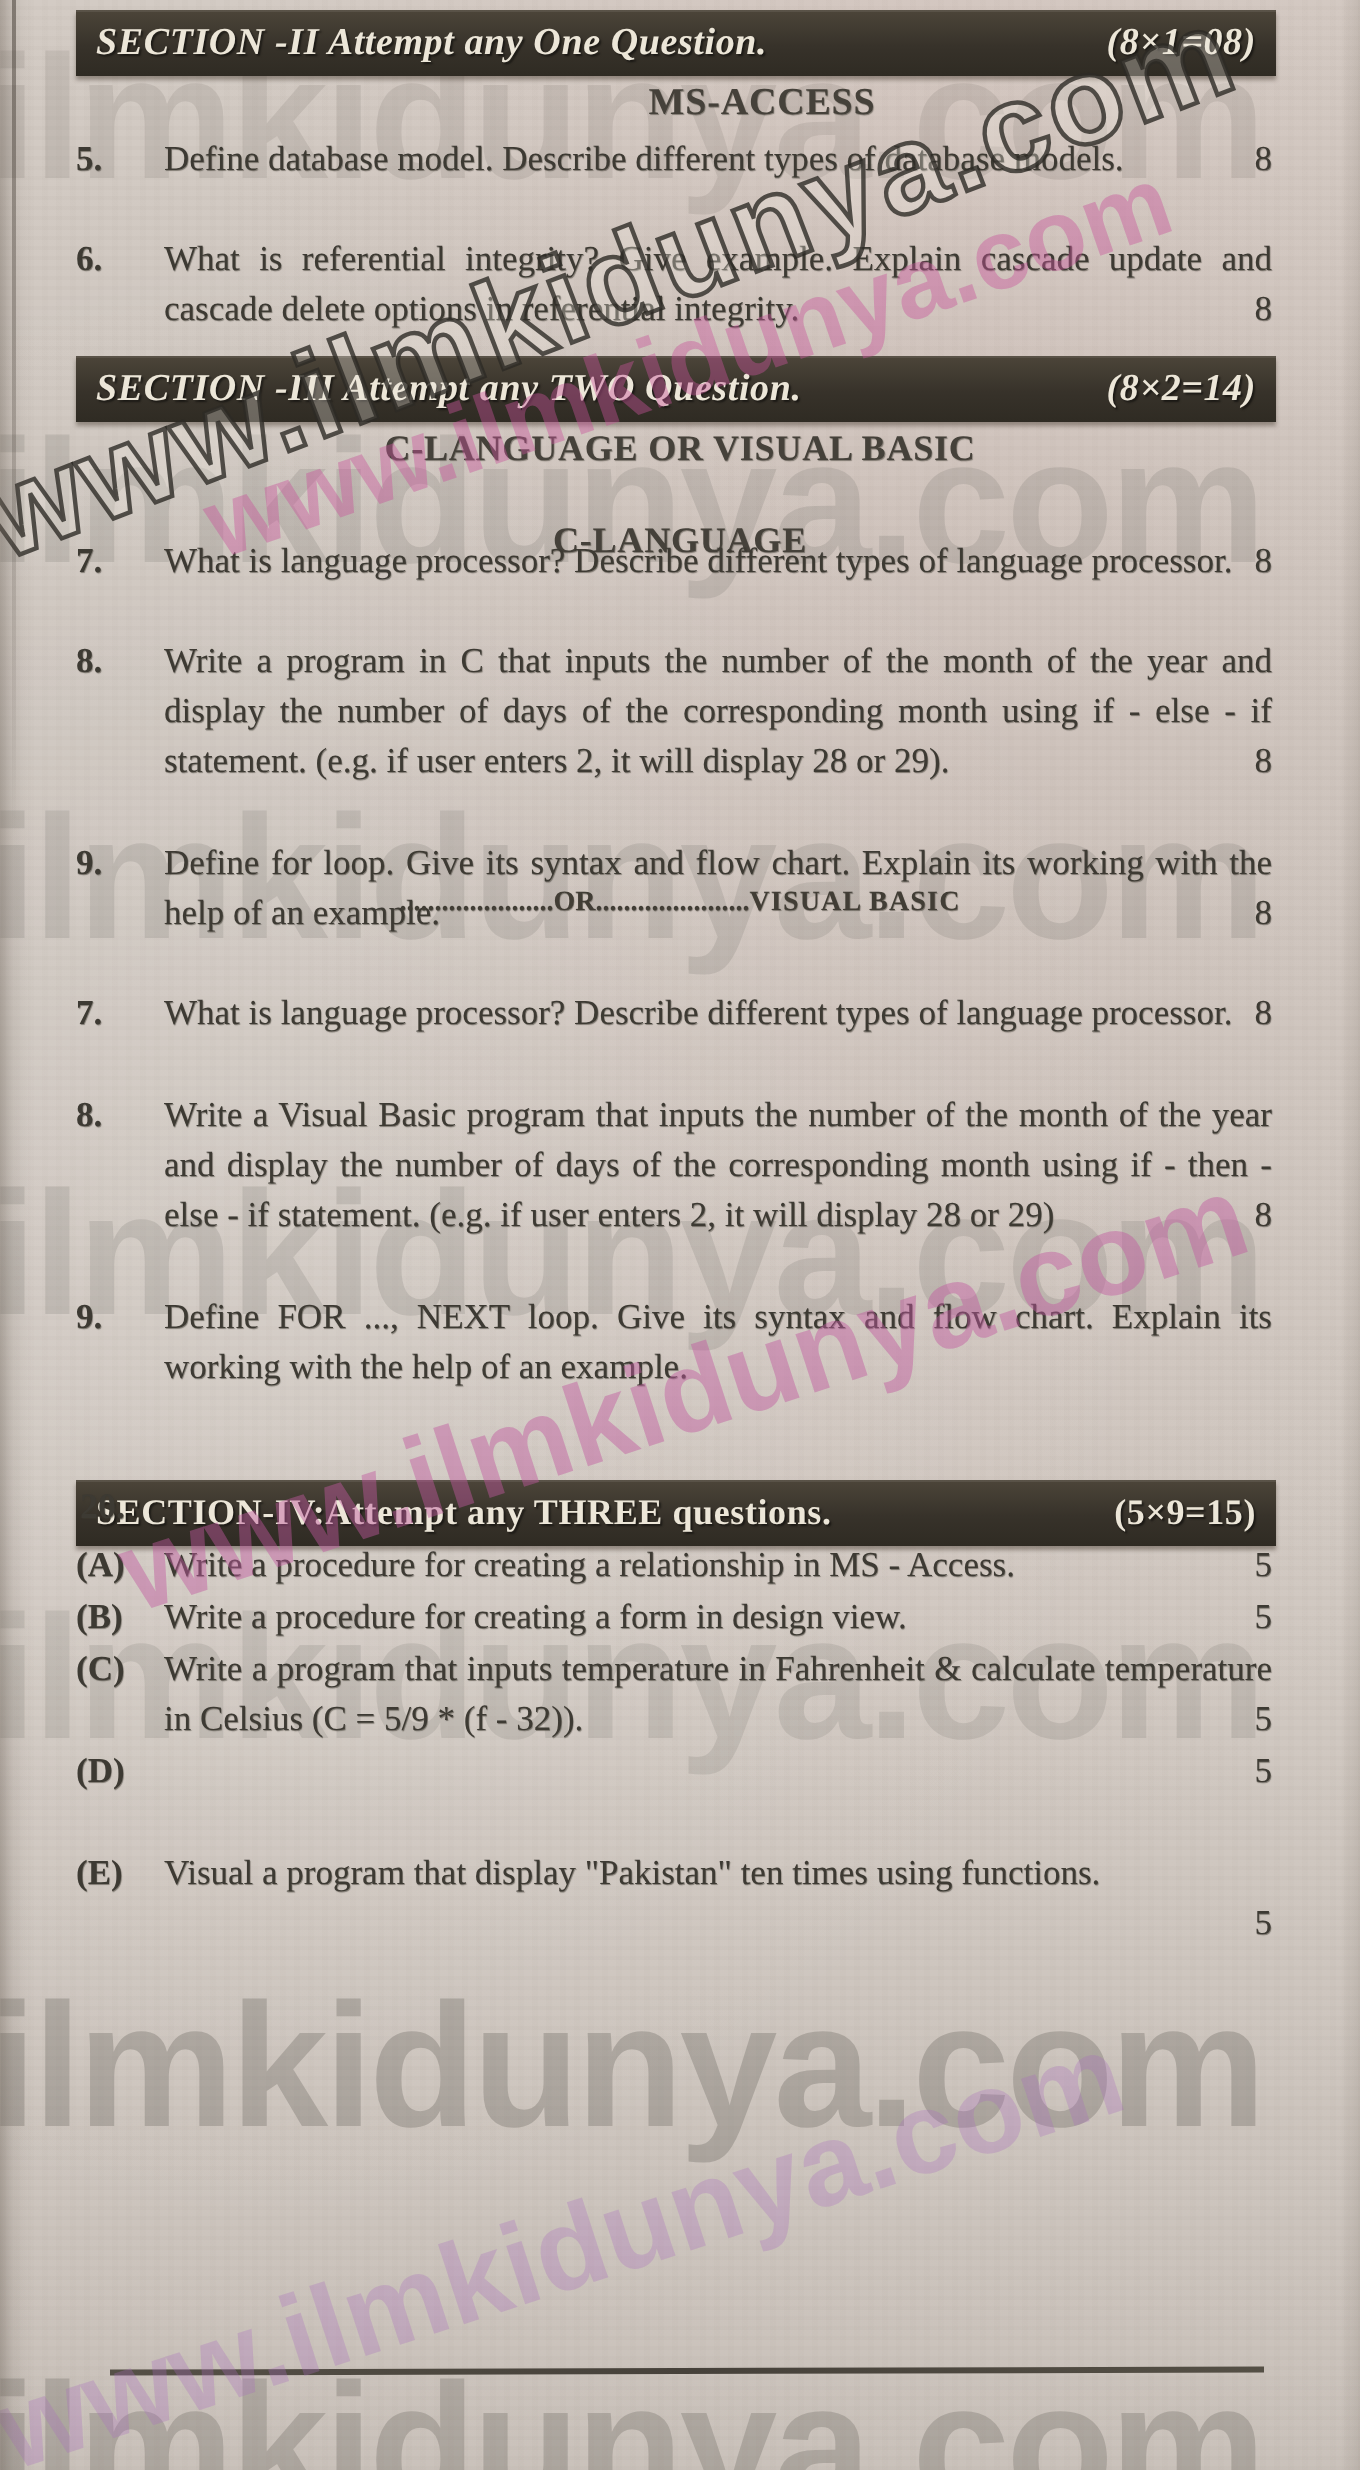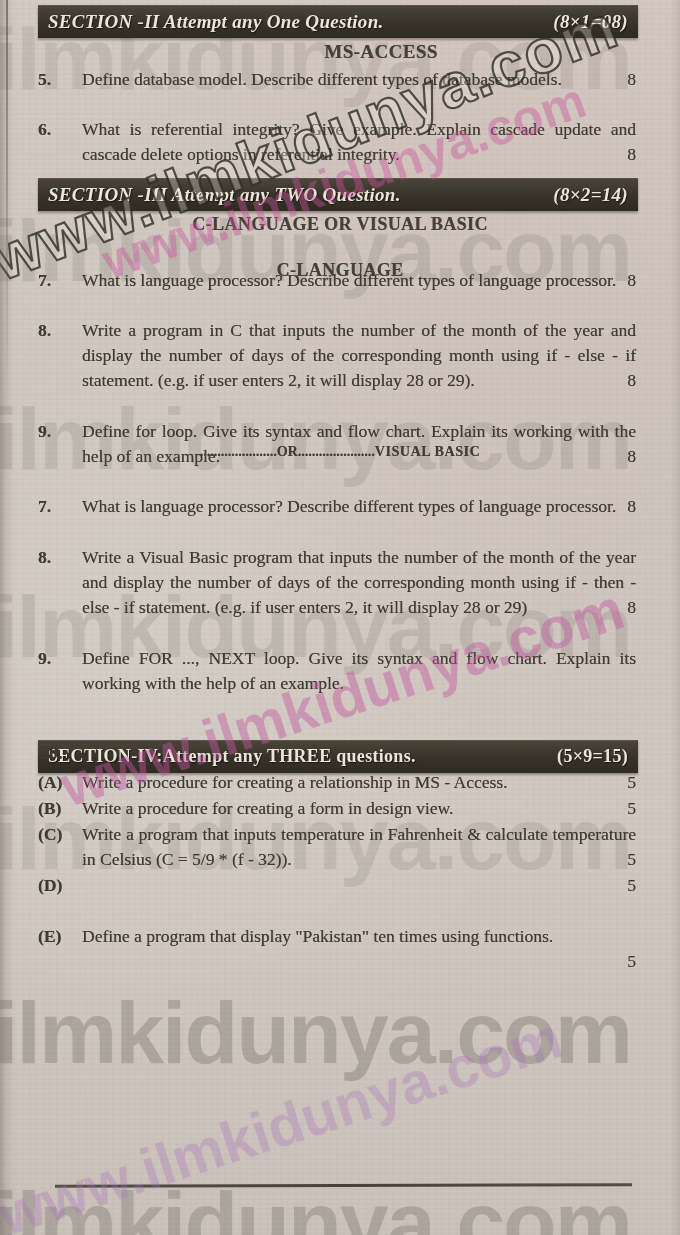--- a/index.html
+++ b/index.html
@@ -208,21 +208,21 @@
     </div>
     <div class="qrow qd">
       <span class="qnum">(D)</span>
       <span class="qbody">
         <span class="qmark">5</span>
       </span>
     </div>
     <div class="qrow qe">
       <span class="qnum">(E)</span>
       <span class="qbody">
-        <span>Define a program that display "Pakistan" ten times using functions.</span>
+        <span>Visual a program that display "Pakistan" ten times using functions.</span>
         <span class="qmark own-line">5</span>
       </span>
     </div>
 
     <div class="hrule"></div>
   </div>
 
   <div class="wm wm-outline">www.ilmkidunya.com</div>
   <div class="wm wm-pink p1">www.ilmkidunya.com</div>
   <div class="wm wm-pink p2">www.ilmkidunya.com</div>

